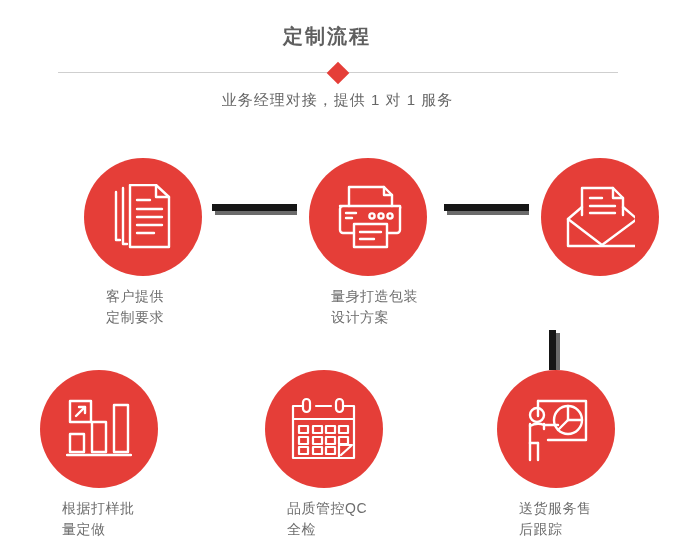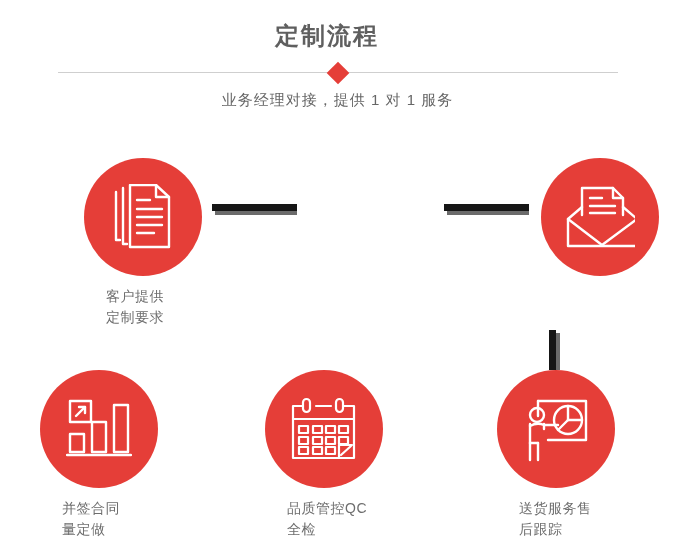--- a/index.html
+++ b/index.html
@@ -22,21 +22,21 @@
     top: 0;
     width: 675px;
     height: 130px;
   }
   #page-title {
     position: absolute;
     left: 0;
     top: 16px;
     width: 654px;
     text-align: center;
-    font-size: 24px;
+    font-size: 20px;
     font-weight: bold;
     color: #5f5f5f;
     letter-spacing: 2px;
     line-height: 40px;
   }
   #divider-wrap {
     position: absolute;
     left: 58px;
     top: 72px;
     width: 560px;
@@ -209,20 +209,42 @@
             <line x1="25" y1="33" x2="50" y2="33"></line>
             <line x1="25" y1="41" x2="50" y2="41"></line>
             <line x1="25" y1="49" x2="42" y2="49"></line>
           </svg>
         </span>
       </div>
       <div class="step-label">客户提供
 定制要求</div>
     </div>
 
+    <div class="step col-1">
+      <div class="step-circle">
+        <span>
+          <svg width="68" height="64" viewBox="0 0 68 64" fill="none" stroke="#ffffff" stroke-width="2.4" stroke-linecap="round" stroke-linejoin="round">
+            <path d="M15 21 L15 2 L50 2 L58 10 L58 21"></path>
+            <path d="M50 2 L50 10 L58 10"></path>
+            <path d="M6 21 L66 21 A4 4 0 0 1 66 24 L66 45 A3 3 0 0 1 63 48 L53 48
+                     M20 48 L9 48 A3 3 0 0 1 6 45 L6 24 A3 3 0 0 1 9 21"></path>
+            <line x1="12" y1="28" x2="22" y2="28"></line>
+            <line x1="12" y1="33" x2="18" y2="33"></line>
+            <circle cx="38" cy="31" r="2.6"></circle>
+            <circle cx="47" cy="31" r="2.6"></circle>
+            <circle cx="56" cy="31" r="2.6"></circle>
+            <rect x="20" y="39" width="33" height="23"></rect>
+            <line x1="26" y1="47" x2="47" y2="47"></line>
+            <line x1="26" y1="54" x2="40" y2="54"></line>
+          </svg>
+        </span>
+      </div>
+      <div class="step-label">量身打造包装
+设计方案</div>
+    </div>
 
     <div class="step col-2">
       <div class="step-circle">
         <span>
           <svg width="70" height="64" viewBox="0 0 70 64" fill="none" stroke="#ffffff" stroke-width="2.4" stroke-linecap="round" stroke-linejoin="round">
             <path d="M17 30 L17 3 L48 3 L58 13 L58 30"></path>
             <path d="M48 3 L48 13 L58 13"></path>
             <line x1="25" y1="13" x2="37" y2="13"></line>
             <line x1="25" y1="21" x2="50" y2="21"></line>
             <line x1="25" y1="28" x2="50" y2="28"></line>
@@ -252,21 +274,21 @@
             <rect x="4" y="3" width="21" height="21"></rect>
             <path d="M10 18 L19 9"></path>
             <path d="M13 9 L19 9 L19 15"></path>
             <rect x="4" y="36" width="14" height="18"></rect>
             <rect x="26" y="24" width="14" height="30"></rect>
             <rect x="48" y="7" width="14" height="47"></rect>
             <line x1="1" y1="57" x2="65" y2="57"></line>
           </svg>
         </span>
       </div>
-      <div class="step-label">并签合同
+      <div class="step-label">根据打样批
 量定做</div>
     </div>
 
     <div class="step col-1">
       <div class="step-circle">
         <span>
           <svg width="70" height="64" viewBox="0 0 70 64" fill="none" stroke="#ffffff" stroke-width="2.2" stroke-linecap="round" stroke-linejoin="round">
             <rect x="14" y="2" width="7" height="13" rx="3.5"></rect>
             <rect x="47" y="2" width="7" height="13" rx="3.5"></rect>
             <line x1="27" y1="9" x2="42" y2="9"></line>

